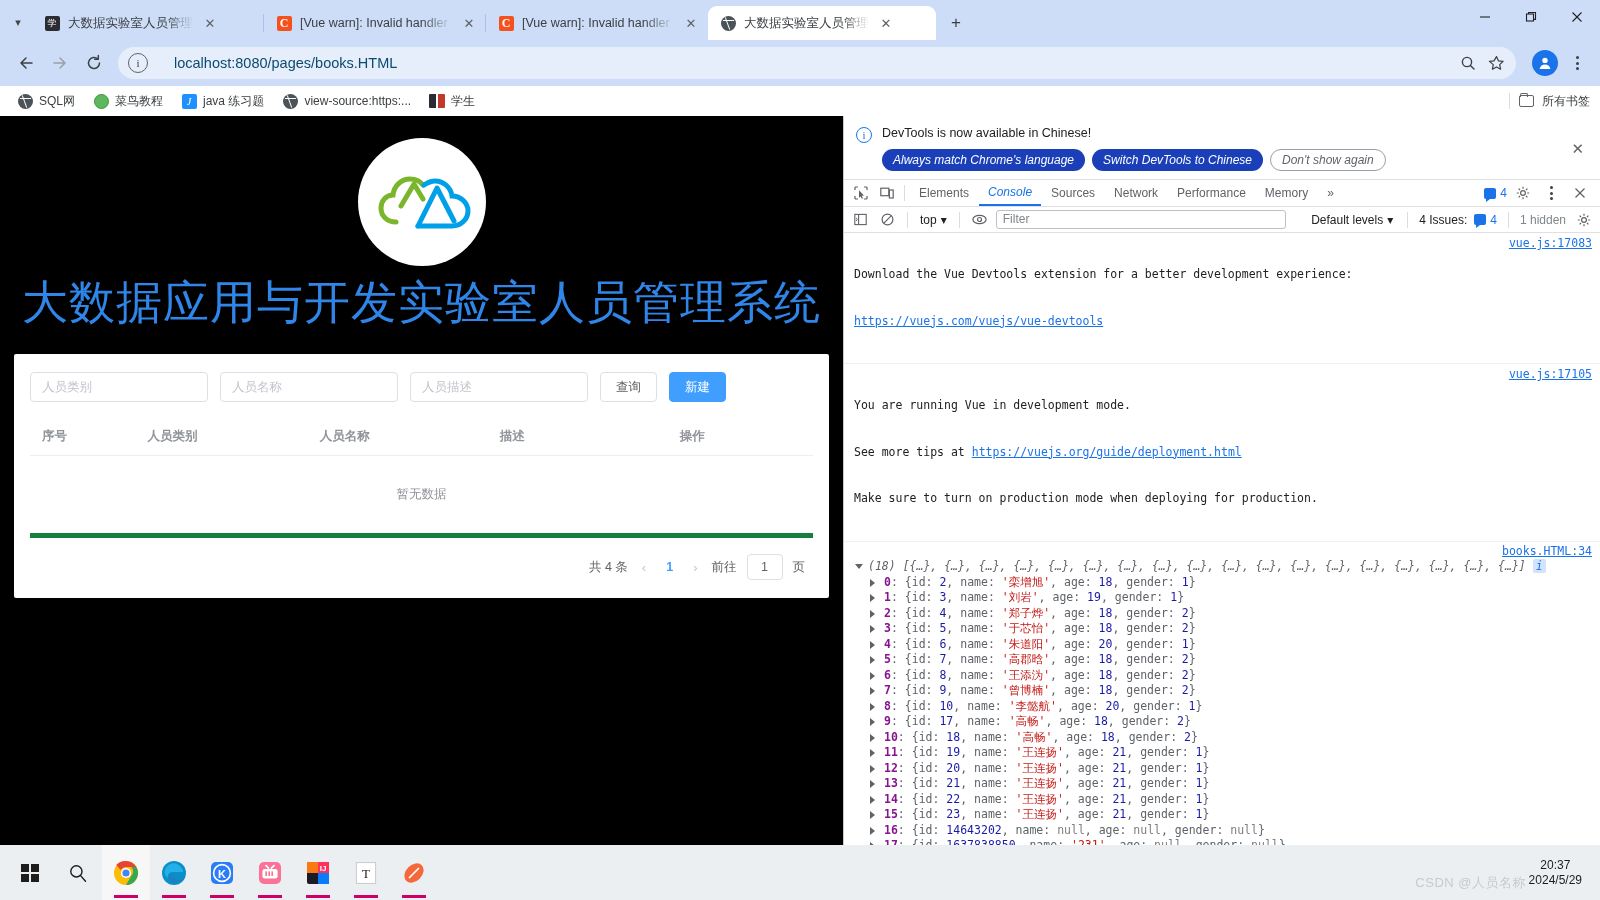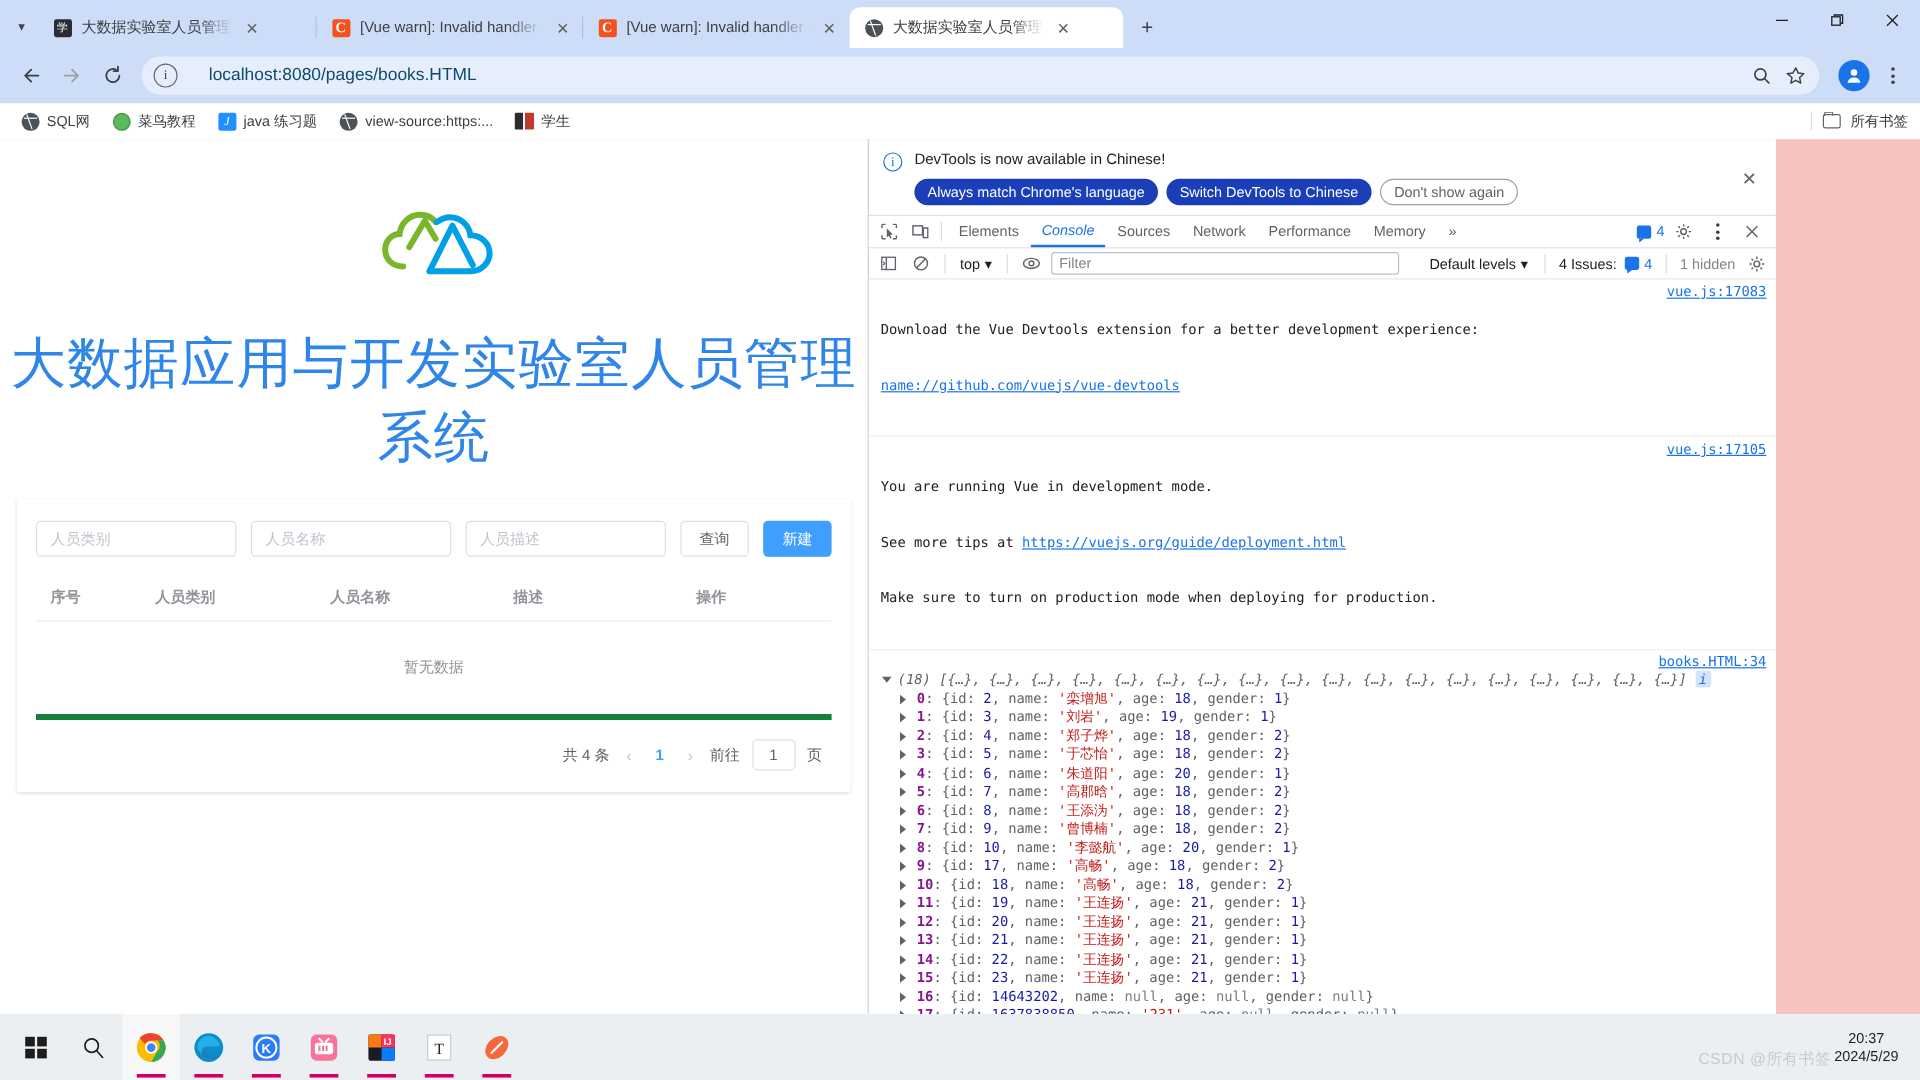--- a/index.html
+++ b/index.html
@@ -96,21 +96,21 @@
                        border:1.5px solid #5f6368; border-bottom:none; border-radius:2px 2px 0 0; }
   .ico-niaoguo { width:15px;height:15px;border-radius:50%;background:#5cb85c;border:1.5px solid #3f9440; }
   .ico-java { width:15px;height:15px;border-radius:2px;background:#1e90ff;color:#fff;font-size:10px;
               display:flex;align-items:center;justify-content:center;font-style:italic;font-family:"Liberation Serif",serif;}
   .ico-xuesheng { width:16px;height:14px;background:linear-gradient(90deg,#2b2b33 0 45%,#fff 45% 55%,#c0392b 55% 100%);border-radius:1px;}
 
   
   #content-area { display: flex; height: 729px; background: #f7c3c0; }
 
   
-  #page { width: 723px; background: #ffffff; overflow: hidden; position: relative; }
+  #page { width: 843px; background: #000000; overflow: hidden; position: relative; }
   #page-header { padding-top: 22px; text-align: center; }
   #logo {
     width: 128px; height: 128px; border-radius: 50%; background: #fff;
     margin: 0 auto; display: flex; align-items: center; justify-content: center;
   }
   #page-title {
     font-size: 46px; color: #2f86e8; text-align: center;
     margin-top: 6px; font-weight: 400; letter-spacing: 1px;
     font-family: "DejaVu Sans", sans-serif;
   }
@@ -151,21 +151,21 @@
   
   #devtools { width: 757px; background: #fff; display: flex; flex-direction: column;
               border-left: 1px solid #c8c8c8; font-size: 12px; color: #202124; }
   #dt-notice { display: flex; padding: 10px 12px 8px 12px; border-bottom: 1px solid #e0e0e0; }
   .notice-info-ico { width: 16px; height: 16px; border: 1.4px solid #1a73e8; border-radius: 50%;
                      color: #1a73e8; font-size: 11px; display: flex; align-items:center;justify-content:center;
                      flex: 0 0 16px; margin-top: 1px; font-family:"Liberation Serif",serif; }
   #notice-text { font-size: 12.5px; color: #202124; margin-bottom: 9px; }
   .notice-btns { display: flex; gap: 7px; }
   .n-btn { height: 22px; border-radius: 11px; padding: 0 11px; font-size: 12px;
-           display: flex; align-items: center; }
+           display: flex; align-items: center; font-style: italic; }
   .n-btn.filled { background: #1a3fb8; color: #fff; }
   .n-btn.outlined { border: 1px solid #9aa0a6; color: #5f6368; background: #fff; }
   #notice-close { margin-left: auto; color: #5f6368; font-size: 15px; padding: 0 4px; align-self: center; }
 
   #dt-tabs { height: 27px; display: flex; align-items: center; border-bottom: 1px solid #e0e0e0;
              padding: 0 4px; gap: 1px; background: #fff; }
   .dt-tool { width: 25px; height: 23px; display: flex; align-items: center; justify-content: center; color: #5f6368; }
   .dt-vsep { width: 1px; height: 16px; background: #dadce0; margin: 0 4px; }
   .dt-tab { padding: 0 9px; height: 26px; display: flex; align-items: center; font-size: 12px; color: #5f6368; }
   .dt-tab.sel { color: #1a73e8; border-bottom: 2px solid #1a73e8; font-style: italic; }
@@ -521,21 +521,21 @@
               </svg>
           </span>
         </span>
       </div>
 
       <div id="console-body">
 
         <div class="c-msg">
           <div class="c-text">
             <div>Download the Vue Devtools extension for a better development experience:</div>
-            <div class="c-link">name://github.com/vuejs/vue-devtools</div>
+            <div class="c-link">https://vuejs.com/vuejs/vue-devtools</div>
           </div>
           <span class="c-src">vue.js:17083</span>
         </div>
 
         <div class="c-msg">
           <div class="c-text">
             <div>You are running Vue in development mode.</div>
             <div><span>See more tips at </span><span class="c-link">https://vuejs.org/guide/deployment.html</span></div>
             <div>Make sure to turn on production mode when deploying for production.</div>
           </div>
@@ -645,18 +645,18 @@
       <text x="12" y="17" font-size="13" fill="#1d1d1d" text-anchor="middle" font-family="Liberation Serif, serif">T</text>
     </svg>
   </div>
   <div class="tb-item running">
     <svg width="24" height="24" viewBox="0 0 24 24">
       <ellipse cx="12" cy="12" rx="8" ry="11" fill="#f5683c" transform="rotate(45 12 12)"></ellipse>
       <line x1="7.5" y1="16.5" x2="16.5" y2="7.5" stroke="#fff" stroke-width="1.7" stroke-linecap="round"></line>
     </svg>
   </div>
 
-  <div id="watermark">CSDN @所有书签</div>
+  <div id="watermark">CSDN @人员名称</div>
   <div class="tb-clock">
     <div>20:37</div>
     <div>2024/5/29</div>
   </div>
 </div>
 
 </body></html>

